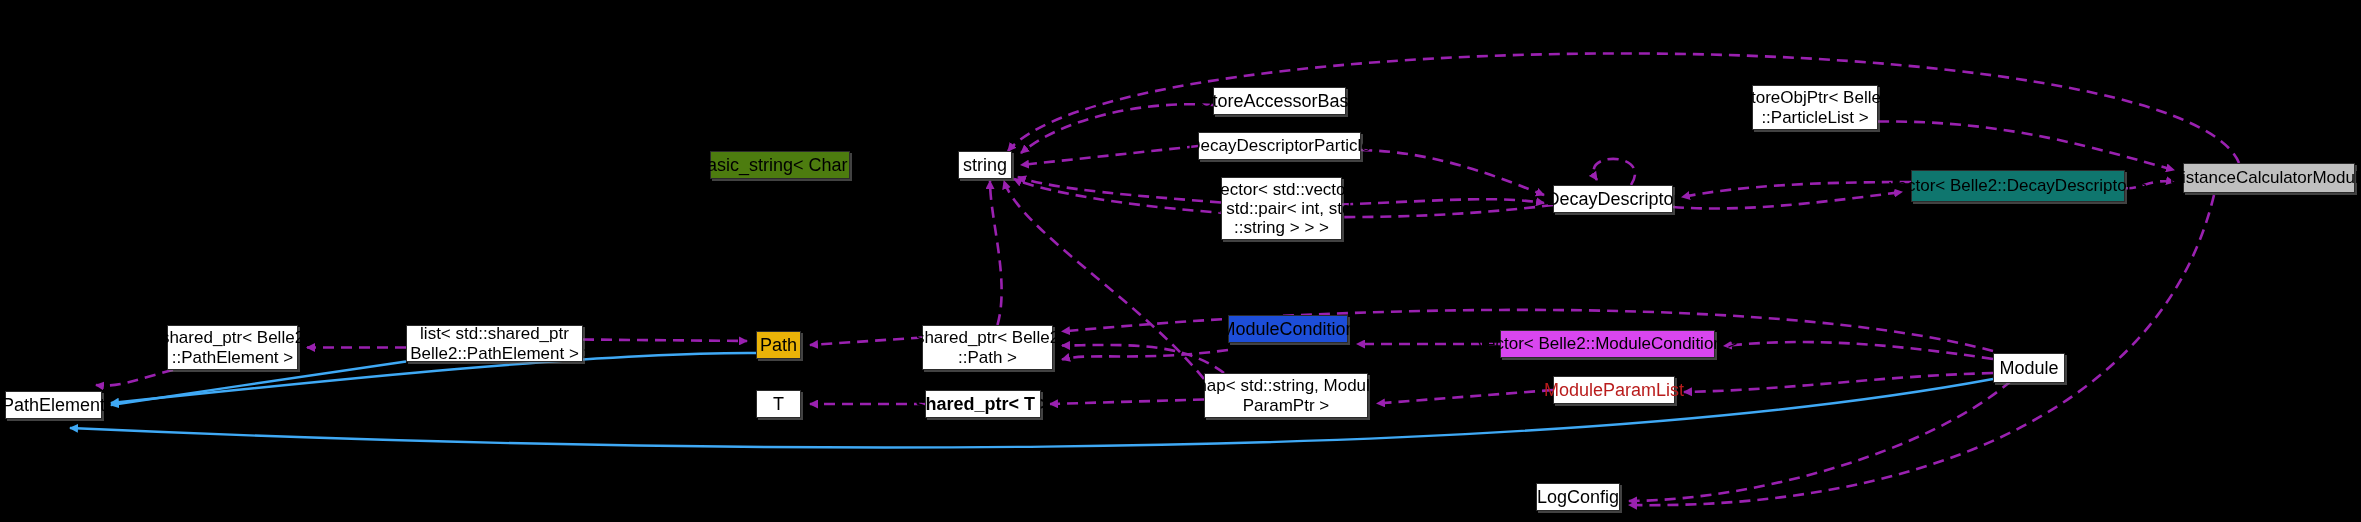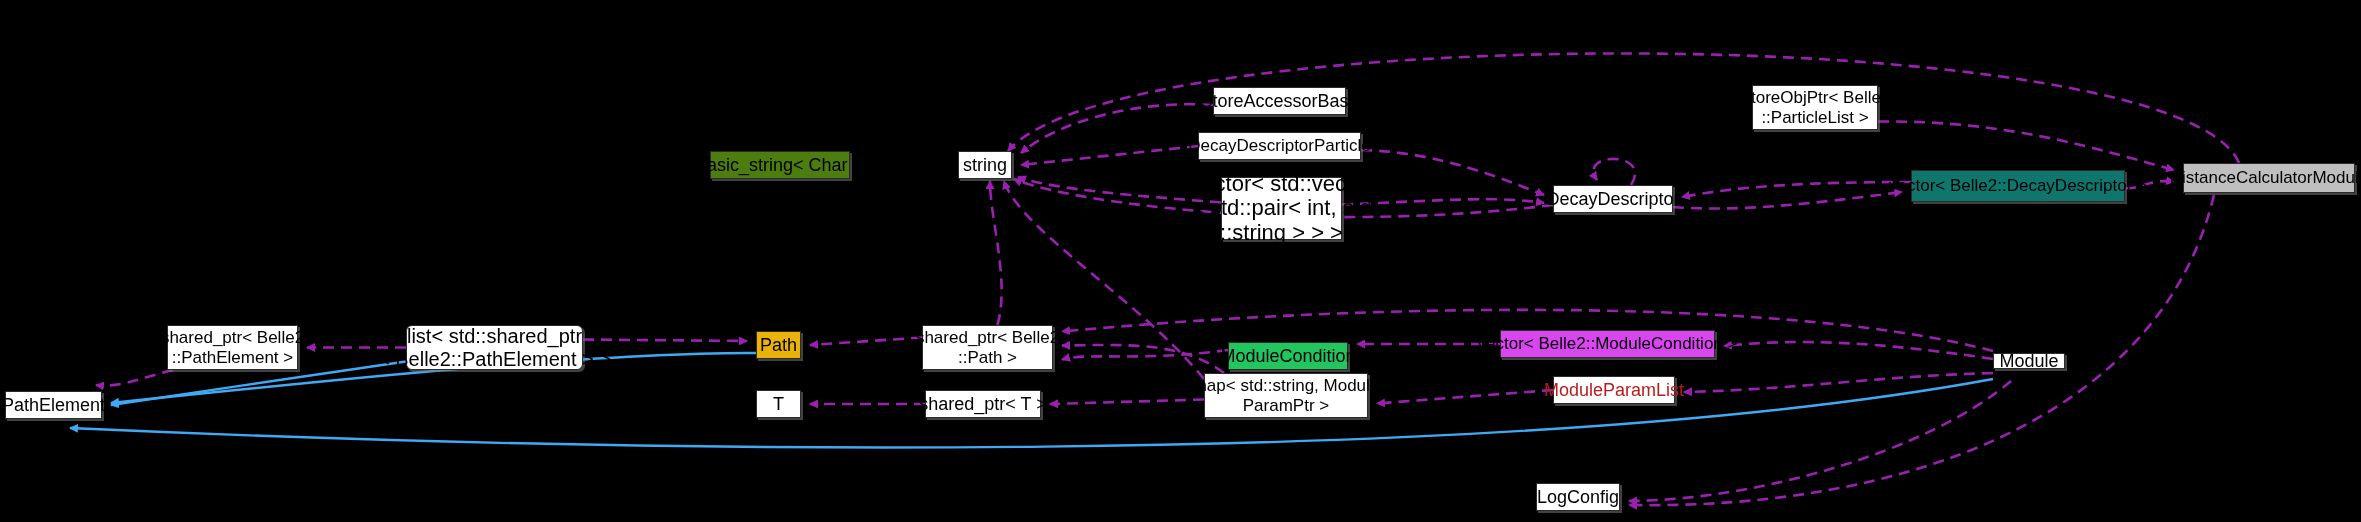--- a/index.html
+++ b/index.html
@@ -60,38 +60,38 @@
       <path d="M1553,390 L1377,403.5" fill="none" stroke="#9a21b0" stroke-width="2.6" stroke-dasharray="11,7" marker-end="url(#arr-use)"></path>
       <path d="M1993,373 C1880,376 1790,390 1684,392" fill="none" stroke="#9a21b0" stroke-width="2.6" stroke-dasharray="11,7" marker-end="url(#arr-use)"></path>
       <path d="M1993,351 C1800,300 1400,300 1062,331.5" fill="none" stroke="#9a21b0" stroke-width="2.6" stroke-dasharray="11,7" marker-end="url(#arr-use)"></path>
       <path d="M2011,381 C1930,450 1760,500 1629,501" fill="none" stroke="#9a21b0" stroke-width="2.6" stroke-dasharray="11,7" marker-end="url(#arr-use)"></path>
       <path d="M2214,195 C2160,420 1900,510 1629,505" fill="none" stroke="#9a21b0" stroke-width="2.6" stroke-dasharray="11,7" marker-end="url(#arr-use)"></path>
     </svg>
 <div class="node" style="left: 710px; top: 151px; width: 140px; height: 28px; background: #4d7c0f; border-color: rgb(43, 43, 43); color: rgb(0, 0, 0);"><span class="lbl">basic_string&lt; Char &gt;</span></div>
     <div class="node" style="left: 958px; top: 151px; width: 54px; height: 28px; background: rgb(255, 255, 255); border-color: rgb(43, 43, 43); color: rgb(0, 0, 0);"><span class="lbl">string</span></div>
     <div class="node" style="left: 1213px; top: 87px; width: 133px; height: 28px; background: rgb(255, 255, 255); border-color: rgb(43, 43, 43); color: rgb(0, 0, 0);"><span class="lbl">StoreAccessorBase</span></div>
     <div class="node" style="left: 1198px; top: 132px; width: 163px; height: 28px; background: rgb(255, 255, 255); border-color: rgb(43, 43, 43); color: rgb(0, 0, 0); font-size: 17px;"><span class="lbl">DecayDescriptorParticle</span></div>
-    <div class="node" style="left: 1221px; top: 177px; width: 121px; height: 63px; background: rgb(255, 255, 255); border-color: rgb(43, 43, 43); color: rgb(0, 0, 0); font-size: 22px;"><span class="lbl">vector&lt; std::vector
+    <div class="node" style="left: 1221px; top: 177px; width: 121px; height: 63px; background: rgb(255, 255, 255); border-color: rgb(43, 43, 43); color: rgb(0, 0, 0); font-size: 17px;"><span class="lbl">vector&lt; std::vector
 &lt; std::pair&lt; int, std
 ::string &gt; &gt; &gt;</span></div>
     <div class="node" style="left: 1752px; top: 85px; width: 126px; height: 45px; background: rgb(255, 255, 255); border-color: rgb(43, 43, 43); color: rgb(0, 0, 0); font-size: 17px; align-items: center;"><span class="lbl">StoreObjPtr&lt; Belle2
 ::ParticleList &gt;</span></div>
     <div class="node" style="left: 1553px; top: 185px; width: 120px; height: 28px; background: rgb(255, 255, 255); border-color: rgb(43, 43, 43); color: rgb(0, 0, 0);"><span class="lbl">DecayDescriptor</span></div>
     <div class="node" style="left: 1911px; top: 170px; width: 214px; height: 32px; background: #0f766e; border-color: rgb(43, 43, 43); color: rgb(0, 0, 0); font-size: 17px; justify-content: center;"><span class="lbl">vector&lt; Belle2::DecayDescriptor &gt;</span></div>
     <div class="node target" style="left: 2183px; top: 163px; width: 172px; height: 30px; background: rgb(191, 191, 191); border-color: rgb(43, 43, 43); color: rgb(0, 0, 0); font-size: 17px;"><span class="lbl">DistanceCalculatorModule</span></div>
     <div class="node" style="left: 167px; top: 325px; width: 131px; height: 45px; background: rgb(255, 255, 255); border-color: rgb(43, 43, 43); color: rgb(0, 0, 0); font-size: 17px;"><span class="lbl">shared_ptr&lt; Belle2
 ::PathElement &gt;</span></div>
-    <div class="node" style="left: 406px; top: 325px; width: 177px; height: 45px; background: rgb(255, 255, 255); border-color: rgb(43, 43, 43); color: rgb(0, 0, 0); font-size: 20px; border-radius: 6px;"><span class="lbl">list&lt; std::shared_ptr
+    <div class="node" style="left: 406px; top: 325px; width: 177px; height: 37px; background: rgb(255, 255, 255); border-color: rgb(43, 43, 43); color: rgb(0, 0, 0); font-size: 17px;"><span class="lbl">list&lt; std::shared_ptr
 &lt; Belle2::PathElement &gt; &gt;</span></div>
     <div class="node" style="left: 756px; top: 331px; width: 45px; height: 28px; background: #eab308; border-color: rgb(43, 43, 43); color: rgb(0, 0, 0);"><span class="lbl">Path</span></div>
     <div class="node" style="left: 922px; top: 325px; width: 131px; height: 45px; background: rgb(255, 255, 255); border-color: rgb(43, 43, 43); color: rgb(0, 0, 0); font-size: 17px;"><span class="lbl">shared_ptr&lt; Belle2
 ::Path &gt;</span></div>
-    <div class="node" style="left: 1228px; top: 342px; width: 120px; height: 28px; background: #22c55e; border-color: rgb(43, 43, 43); color: rgb(0, 0, 0);"><span class="lbl">ModuleCondition</span></div>
+    <div class="node" style="left: 1228px; top: 315px; width: 120px; height: 28px; background: #1d4ed8; border-color: rgb(43, 43, 43); color: rgb(0, 0, 0);"><span class="lbl">ModuleCondition</span></div>
     <div class="node" style="left: 1500px; top: 330px; width: 215px; height: 28px; background: #d946ef; border-color: rgb(43, 43, 43); color: rgb(0, 0, 0); font-size: 17px;"><span class="lbl">vector&lt; Belle2::ModuleCondition &gt;</span></div>
     <div class="node" style="left: 5px; top: 391px; width: 97px; height: 28px; background: rgb(255, 255, 255); border-color: rgb(43, 43, 43); color: rgb(0, 0, 0);"><span class="lbl">PathElement</span></div>
     <div class="node" style="left: 756px; top: 390px; width: 45px; height: 28px; background: rgb(255, 255, 255); border-color: rgb(43, 43, 43); color: rgb(0, 0, 0);"><span class="lbl">T</span></div>
-    <div class="node" style="left: 925px; top: 390px; width: 116px; height: 28px; background: rgb(255, 255, 255); border-color: rgb(43, 43, 43); color: rgb(0, 0, 0);"><span class="lbl">shared_ptr&lt; T &gt;</span></div>
+    <div class="node" style="left: 925px; top: 390px; width: 116px; height: 28px; background: rgb(255, 255, 255); border-color: rgb(43, 43, 43); color: rgb(0, 0, 0); font-weight: bold;"><span class="lbl">shared_ptr&lt; T &gt;</span></div>
     <div class="node" style="left: 1204px; top: 373px; width: 164px; height: 45px; background: rgb(255, 255, 255); border-color: rgb(43, 43, 43); color: rgb(0, 0, 0); font-size: 17px;"><span class="lbl">map&lt; std::string, Module
 ParamPtr &gt;</span></div>
     <div class="node" style="left: 1553px; top: 376px; width: 122px; height: 28px; background: rgb(255, 255, 255); border-color: rgb(43, 43, 43); color: #b91c1c;"><span class="lbl">ModuleParamList</span></div>
-    <div class="node" style="left: 1993px; top: 353px; width: 72px; height: 16px; background: rgb(255, 255, 255); border-color: rgb(43, 43, 43); color: rgb(0, 0, 0);"><span class="lbl">Module</span></div>
+    <div class="node" style="left: 1993px; top: 353px; width: 72px; height: 30px; background: rgb(255, 255, 255); border-color: rgb(43, 43, 43); color: rgb(0, 0, 0);"><span class="lbl">Module</span></div>
     <div class="node" style="left: 1536px; top: 483px; width: 84px; height: 28px; background: rgb(255, 255, 255); border-color: rgb(43, 43, 43); color: rgb(0, 0, 0);"><span class="lbl">LogConfig</span></div>
   </div>
 
 </body></html>

